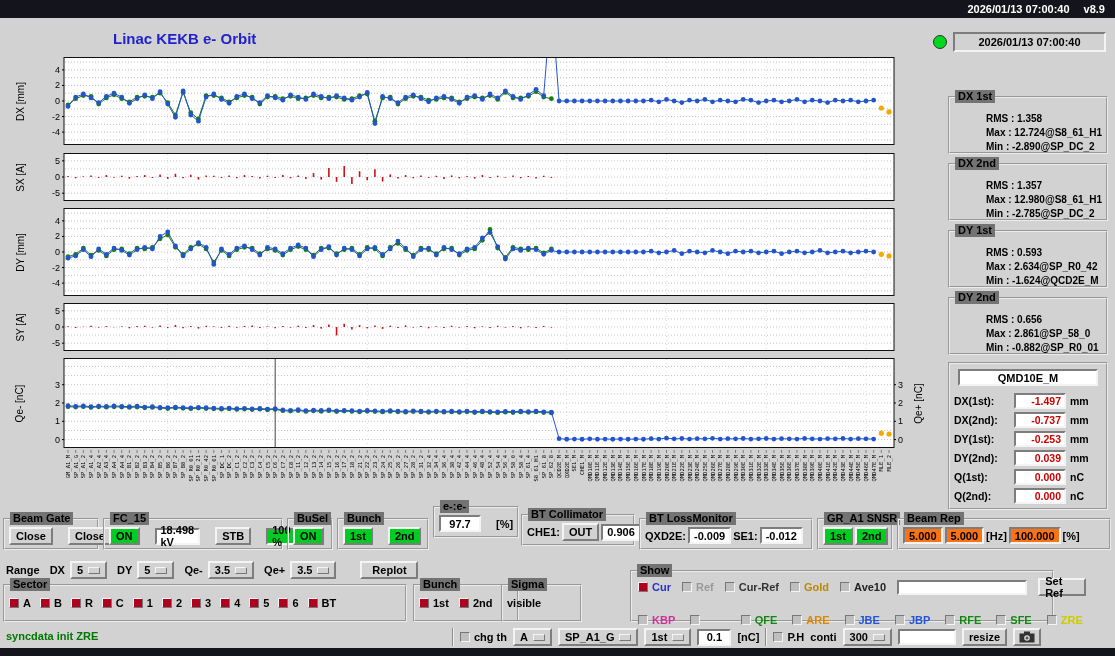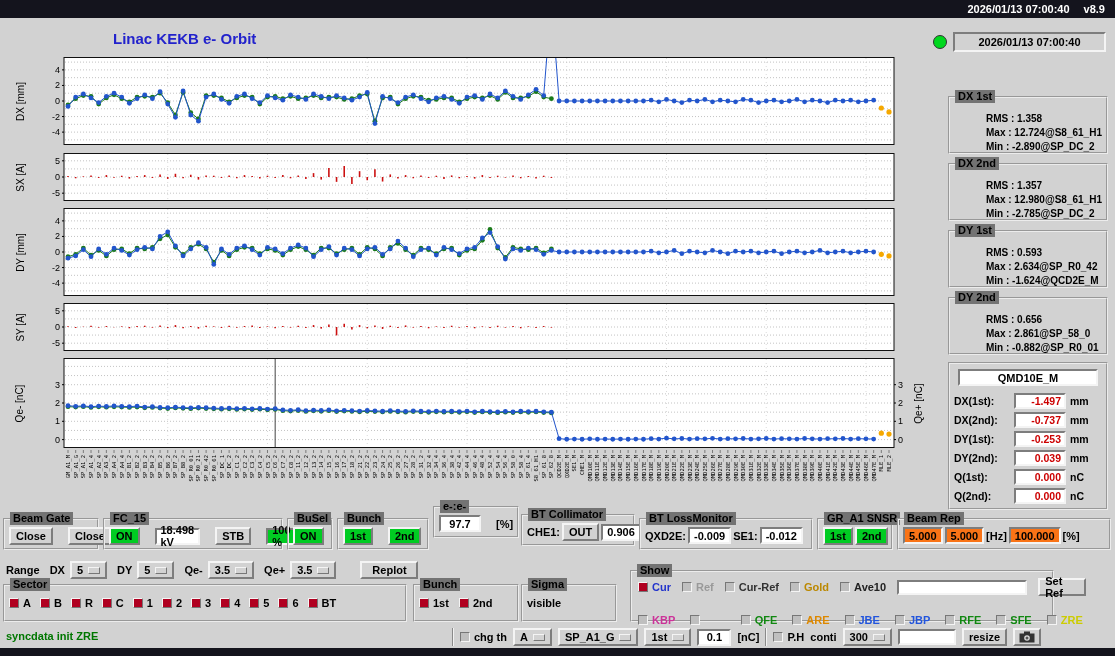--- a/index.html
+++ b/index.html
@@ -1406,21 +1406,21 @@
           <span class="chk on"></span>
           <span style="color: rgb(0, 0, 0);">1st</span>
         </span>
         <span class="citem">
           <span class="chk on"></span>
           <span style="color: rgb(0, 0, 0);">2nd</span>
         </span>
       </div>
   </div>
 
-  <div class="groupbox" style="left:521px;top:584px;width:96px;height:38px">
+  <div class="groupbox" style="left:501px;top:584px;width:81px;height:38px">
     <span class="gb-label">Sigma</span>
     <div class="gb-flex" style="top:11px">
       <span class="lbl">visible</span>
     </div>
   </div>
 
   <div class="groupbox" style="left:630px;top:570px;width:424px;height:52px">
     <span class="gb-label">Show</span>
     <div id="show-row1">
         <span class="citem">

